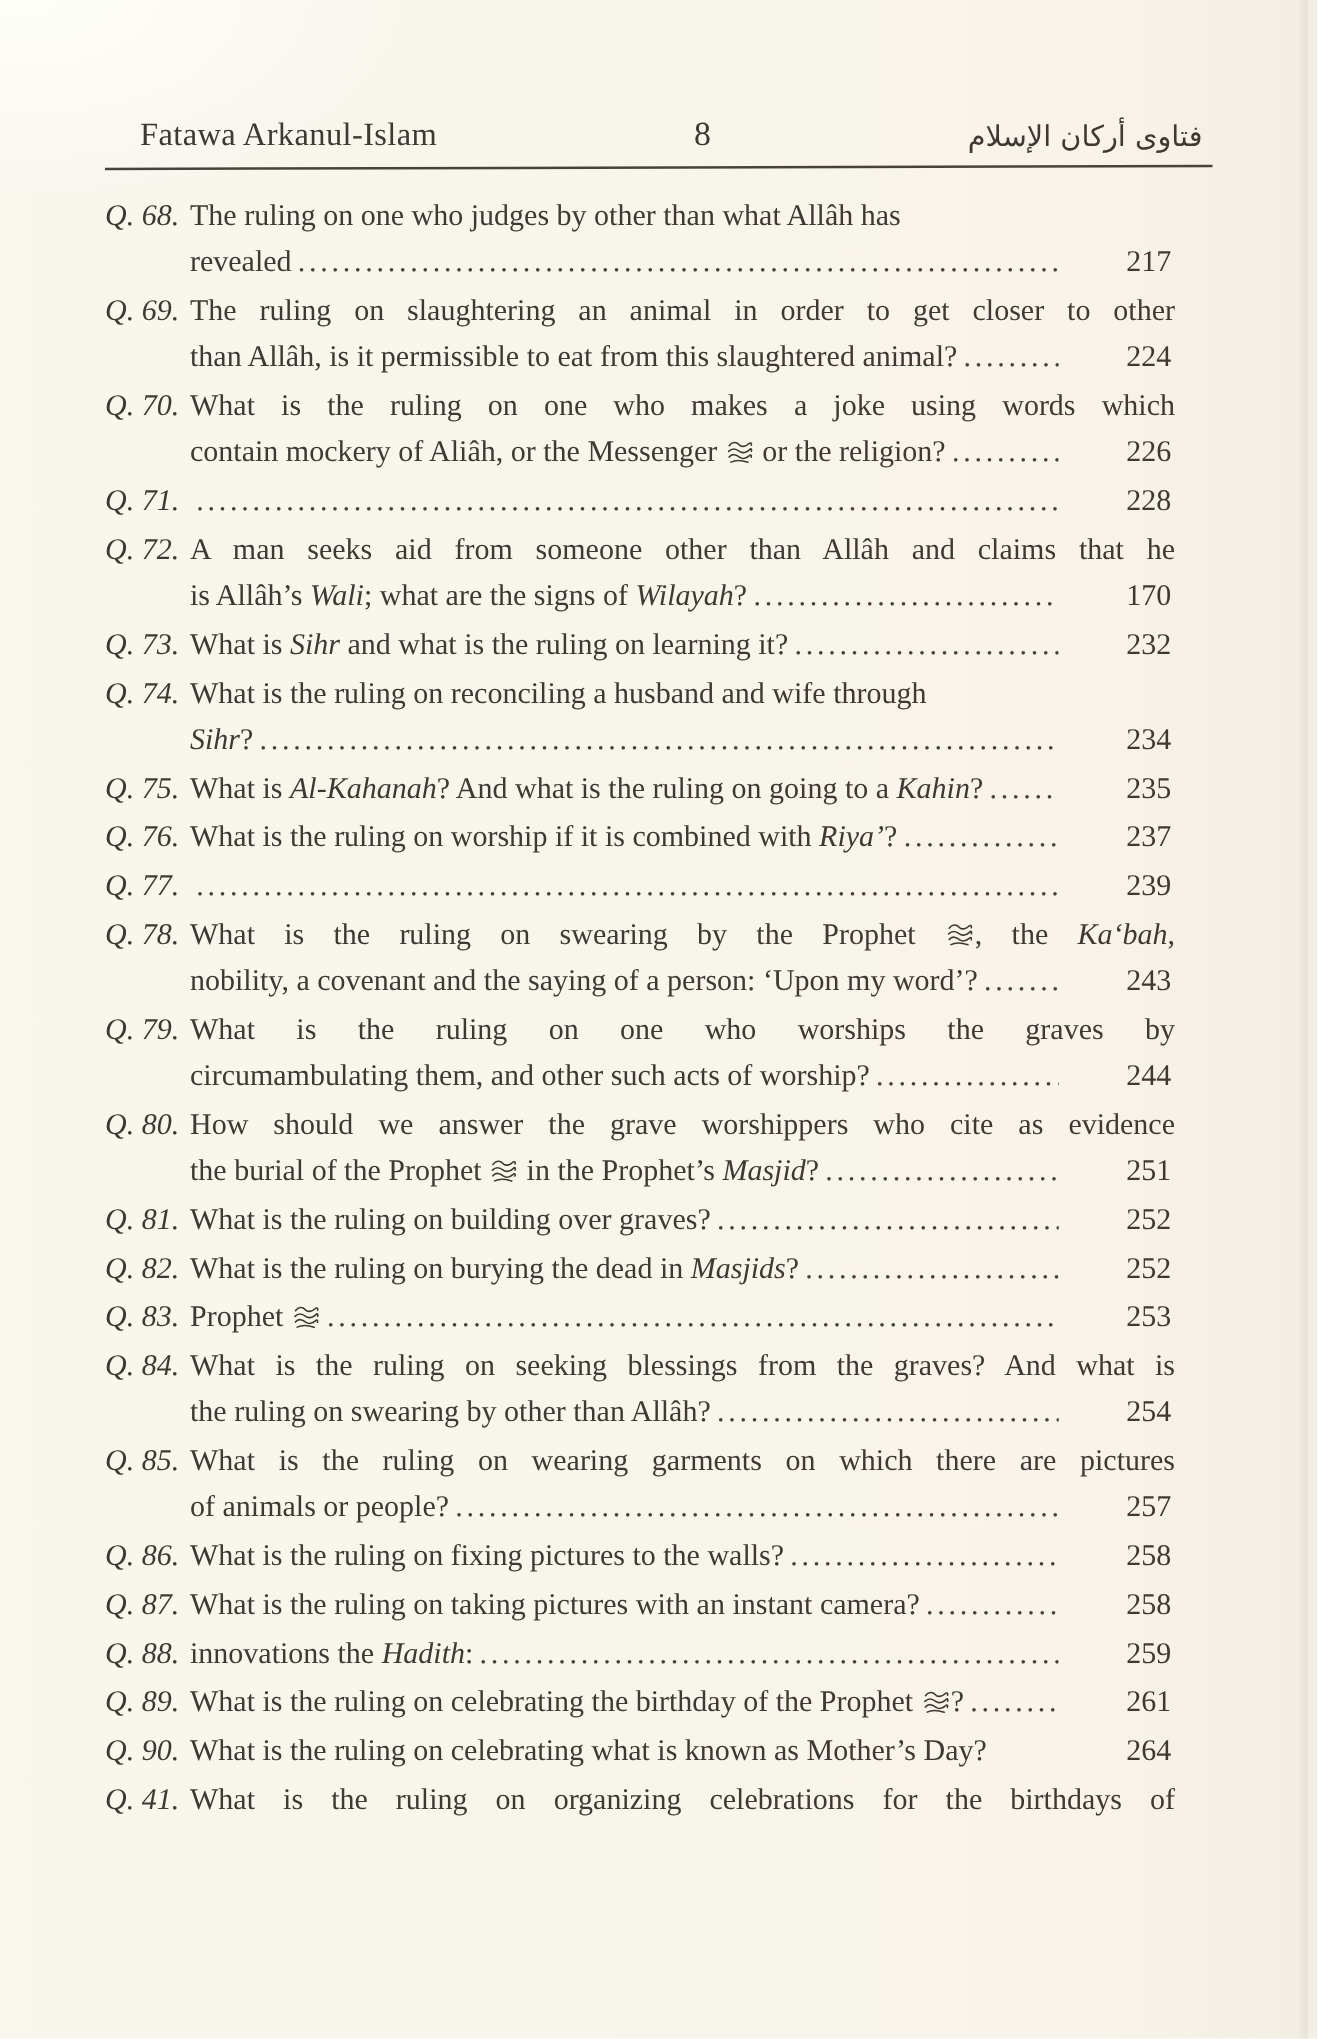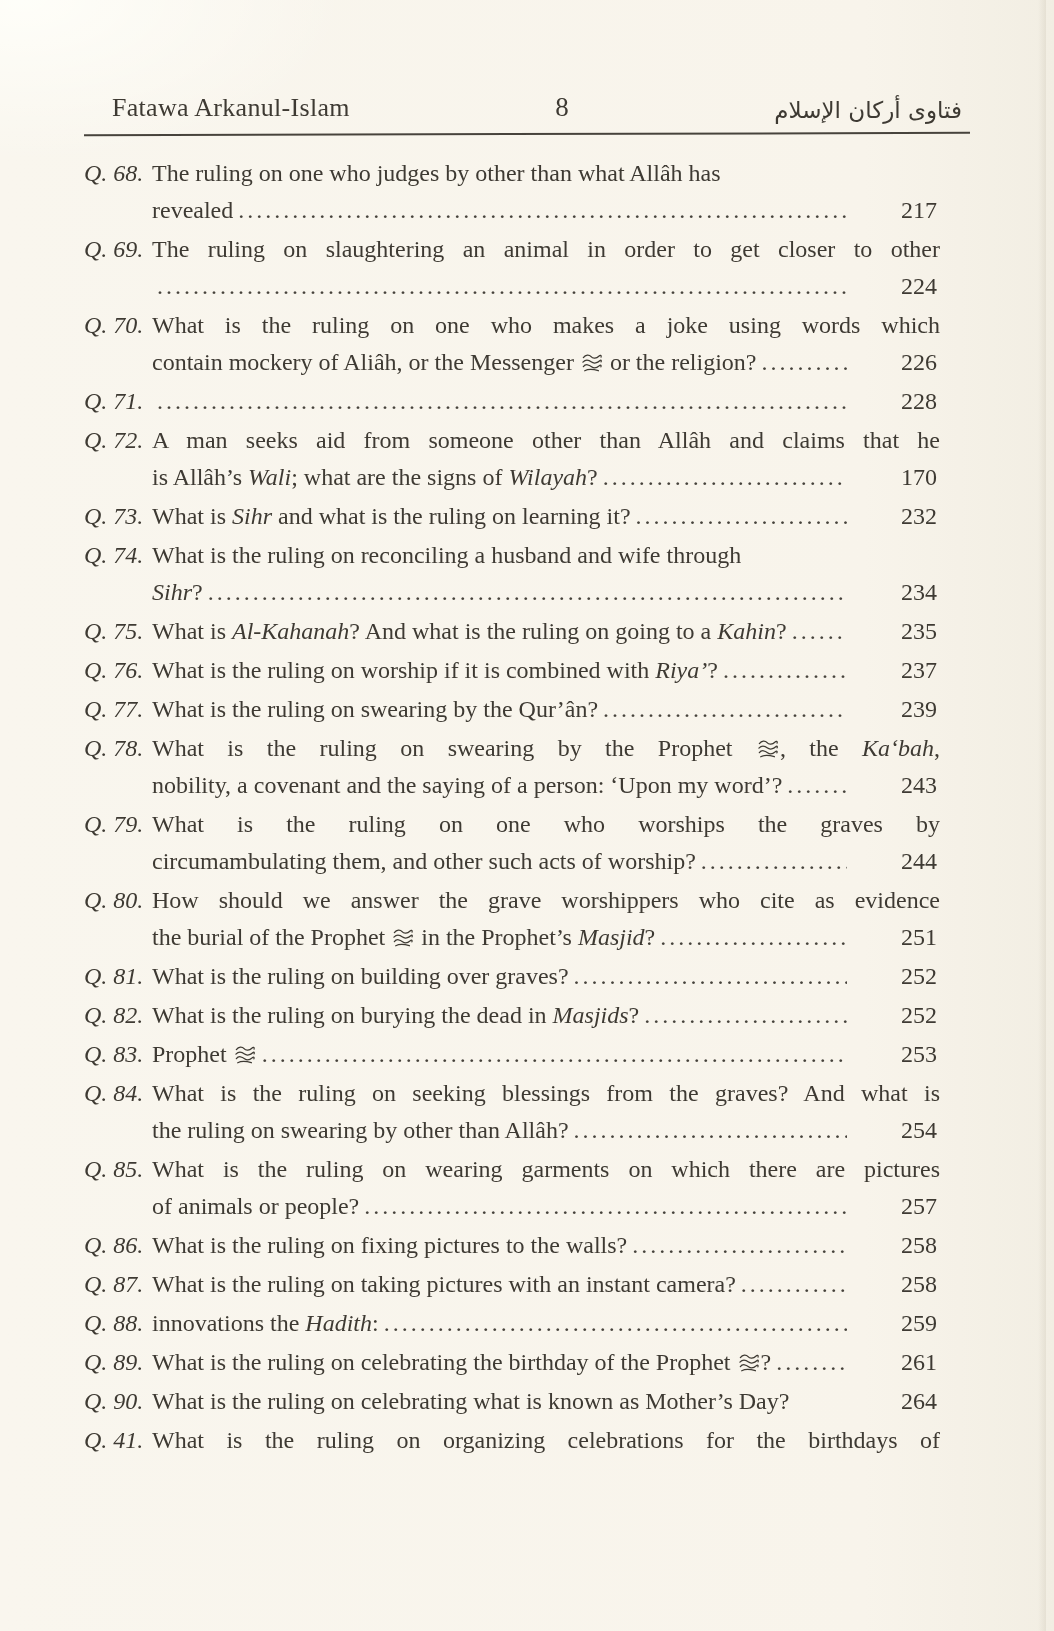--- a/index.html
+++ b/index.html
@@ -100,20 +100,21 @@
             <span class="leader">................................................................................................................................................................</span>
             <span class="pageno">217</span>
           </div>
         </div>
       </div>
       <div class="entry">
         <span class="label">Q. 69.</span>
         <div class="lines">
           <div class="line fill"><span>The ruling on slaughtering an animal in order to get closer to other</span></div>
           <div class="line with-page">
+            <span class="content"><span>than Allâh, is it permissible to eat from this slaughtered animal?</span></span>
             <span class="leader">................................................................................................................................................................</span>
             <span class="pageno">224</span>
           </div>
         </div>
       </div>
       <div class="entry">
         <span class="label">Q. 70.</span>
         <div class="lines">
           <div class="line fill"><span>What is the ruling on one who makes a joke using words which</span></div>
           <div class="line with-page">
@@ -188,21 +189,20 @@
             <span class="content"><span>What is the ruling on worship if it is combined with </span><em>Riya’</em><span>?</span></span>
             <span class="leader">................................................................................................................................................................</span>
             <span class="pageno">237</span>
           </div>
         </div>
       </div>
       <div class="entry">
         <span class="label">Q. 77.</span>
         <div class="lines">
           <div class="line with-page">
-            <span class="content"><span>What is the ruling on swearing by the Qur’ân?</span></span>
             <span class="leader">................................................................................................................................................................</span>
             <span class="pageno">239</span>
           </div>
         </div>
       </div>
       <div class="entry">
         <span class="label">Q. 78.</span>
         <div class="lines">
           <div class="line fill"><span>What is the ruling on swearing by the Prophet </span><span class="honorific" title="ﷺ"><svg viewBox="0 0 24 22" aria-hidden="true">
                 <g stroke="currentColor" stroke-width="1.4" fill="none" stroke-linecap="round">

